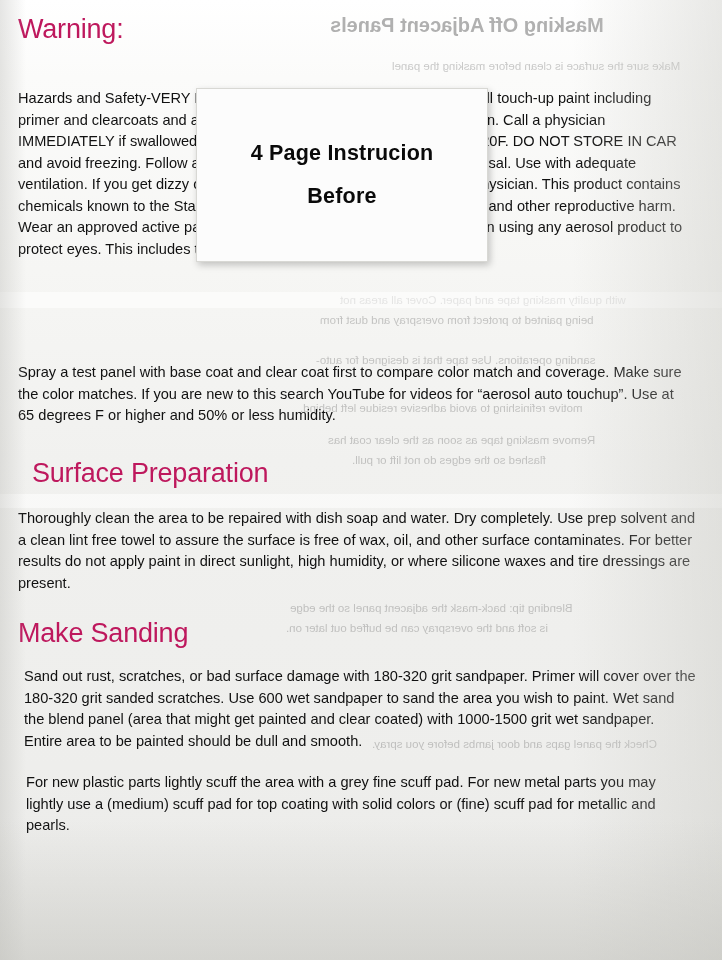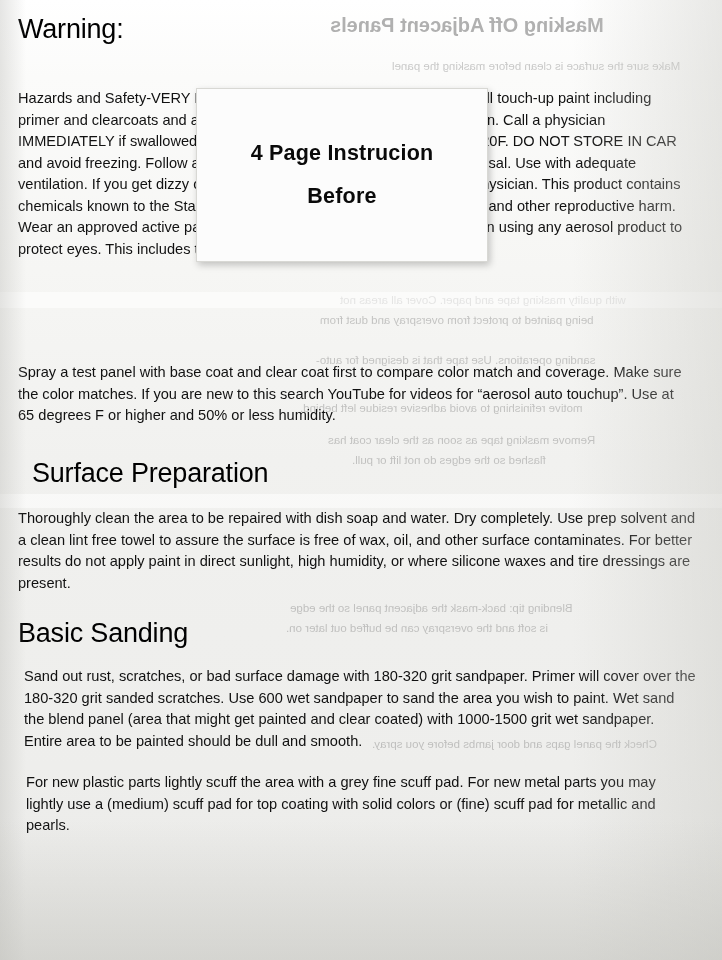--- a/index.html
+++ b/index.html
@@ -59,21 +59,21 @@
   
   .content {
     position: absolute;
     inset: 0;
   }
   h1.section {
     margin: 0;
     font-weight: 400;
     font-size: 27px;
     letter-spacing: -0.2px;
-    color: #000000;
+    color: #be185d;
     text-align: right;
   }
   .body-text {
     font-size: 14.6px;
     line-height: 21.5px;
     color: #111;
   }
   .pos { position: absolute; }
   
   .label-card {
@@ -127,21 +127,21 @@
   <div class="content">
 
     <h1 class="section pos" style="left:18px; top:14px;">Warning:</h1>
     <div class="body-text pos" style="left:18px; top:88px; width:676px;">Hazards and Safety-VERY IMPORTANT-Read and follow the labels on all touch-up paint including primer and clearcoats and all product labels. Keep out of reach of children. Call a physician IMMEDIATELY if swallowed. Store in a cool place. Do not store above 120F. DO NOT STORE IN CAR and avoid freezing. Follow all local laws regarding container proper disposal. Use with adequate ventilation. If you get dizzy or nauseous stop use immediately and call physician. This product contains chemicals known to the State of California to cause birth defects, cancer and other reproductive harm. Wear an approved active paint respirator and WEAR safety goggles when using any aerosol product to protect eyes. This includes the primer, paint and clearcoat.</div>
 
     <div class="body-text pos" style="left:18px; top:362px; width:672px;">Spray a test panel with base coat and clear coat first to compare color match and coverage. Make sure the color matches.  If you are new to this search YouTube for videos for “aerosol auto touchup”.  Use at 65 degrees F or higher and 50% or less humidity.</div>
 
     <h1 class="section pos" style="left:32px; top:458px;">Surface Preparation</h1>
     <div class="body-text pos" style="left:18px; top:508px; width:678px;">Thoroughly clean the area to be repaired with dish soap and water.  Dry completely. Use prep solvent and a clean lint free towel to assure the surface is free of wax, oil, and other surface contaminates. For better results do not apply paint in direct sunlight, high humidity, or where silicone waxes and tire dressings are present.</div>
 
-    <h1 class="section pos" style="left:18px; top:618px;">Basic Sanding</h1>
+    <h1 class="section pos" style="left:18px; top:618px;">Make Sanding</h1>
     <div class="body-text pos" style="left:24px; top:666px; width:672px;">Sand out rust, scratches, or bad surface damage with 180-320 grit sandpaper. Primer will cover over the 180-320 grit sanded scratches. Use 600 wet sandpaper to sand the area you wish to paint. Wet sand the blend panel (area that might get painted and clear coated) with 1000-1500 grit wet sandpaper. Entire area to be painted should be dull and smooth.</div>
     <div class="body-text pos" style="left:26px; top:772px; width:666px;">For new plastic parts lightly scuff the area with a grey fine scuff pad. For new metal parts you may lightly use a (medium) scuff pad for top coating with solid colors or (fine) scuff pad for metallic and pearls.</div>
   </div>
 
   <div class="label-card">
     <div class="l1">4 Page Instrucion</div>
     <div class="l2">Before</div>
   </div>
 
   <div class="shade-left"></div>

